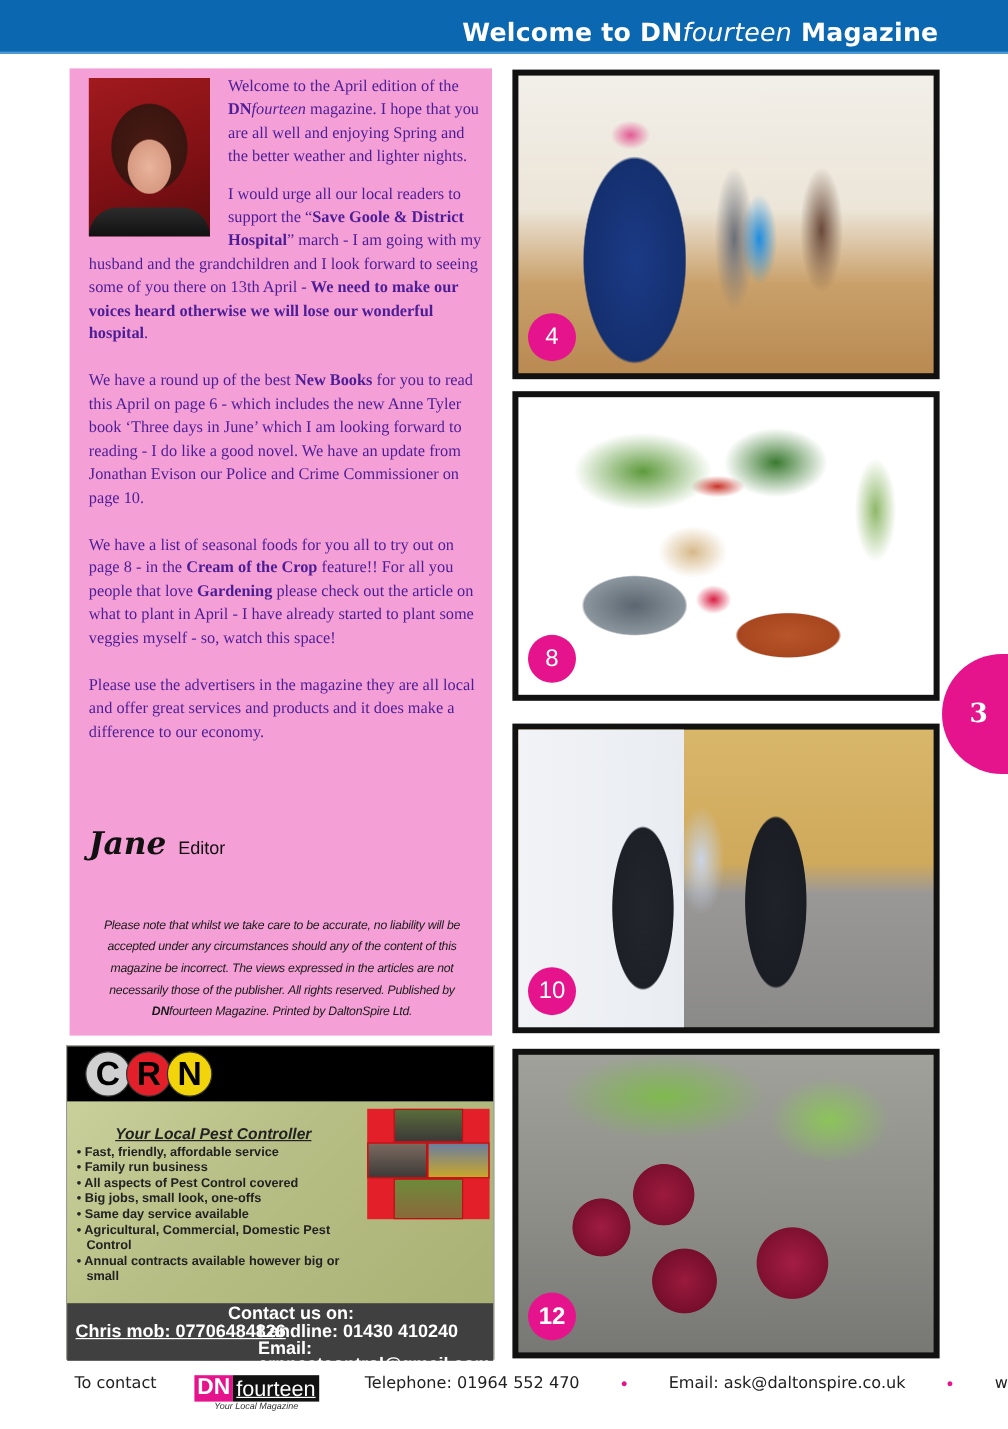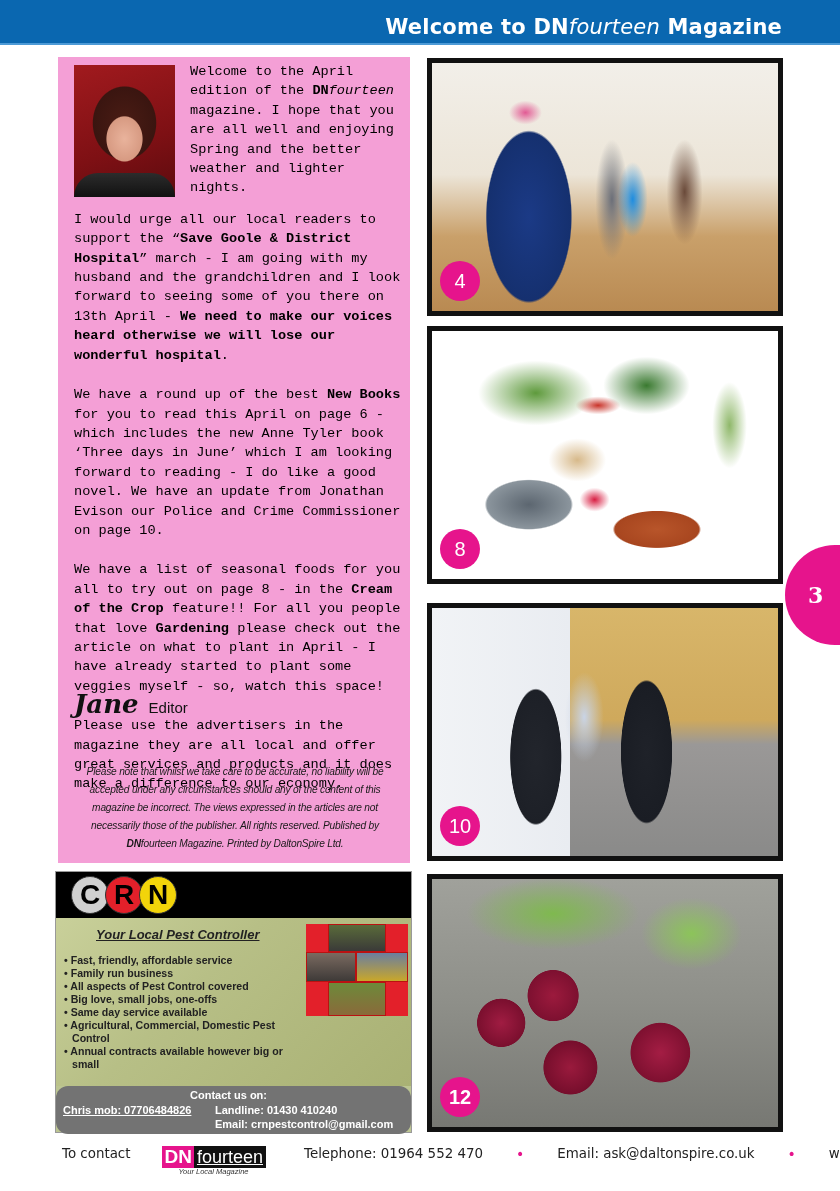--- a/index.html
+++ b/index.html
@@ -30,21 +30,21 @@
                 linear-gradient(160deg, #a11a1e 0%, #7e1014 60%, #5c0b0e 100%);
     overflow: hidden;
   }
   .editor-photo .shoulder {
     position: absolute; left: 0; bottom: 0; width: 101px; height: 24px;
     background: linear-gradient(#2c2c2c, #111);
     border-radius: 40px 40px 0 0;
   }
   .editor-text {
     position: absolute; left: 16px; top: 5px; width: 330px;
-    font-family: Liberation Mono, monospace; font-size: 13.6px; line-height: 19.4px; color: #000000;
+    font-family: Liberation Serif, serif; font-size: 13.6px; line-height: 19.4px; color: #4c1d95;
   }
   .editor-text p { margin-bottom: 12px; }
   .editor-text .float-pad { float: left; width: 116px; height: 136px; }
   .editor-text b { font-weight: bold; }
   .editor-text i { font-style: italic; }
   .signature {
     position: absolute; left: 16px; top: 632px; display: flex; align-items: baseline; gap: 10px;
   }
   .sig-name {
     font-family: "DejaVu Serif", serif; font-style: italic; font-weight: bold; font-size: 26px; color: #111;
@@ -122,38 +122,38 @@
     margin-right: -4px; border: 1px solid #333;
   }
   .ad-title {
     margin-left: 12px; font-family: "Liberation Sans", sans-serif; font-weight: bold; font-size: 28px; color: #fff;
   }
   .ad-body {
     position: absolute; left: 0; top: 46px; width: 100%; height: 168px;
     background: linear-gradient(135deg, #c9d09a 0%, #b7bf86 40%, #a9b174 100%);
   }
   .ad-tagline {
-    position: absolute; left: 40px; top: 9px; font-family: "Liberation Sans", sans-serif;
+    position: absolute; left: 40px; top: 19px; font-family: "Liberation Sans", sans-serif;
     font-weight: bold; font-style: italic; font-size: 13px; text-decoration: underline; color: #222;
   }
   .ad-list { position: absolute; left: 8px; top: 36px; width: 240px; list-style: none; }
   .ad-list li {
     font-family: "Liberation Sans", sans-serif; font-weight: bold; font-size: 10.6px; line-height: 13px; color: #222;
     padding-left: 8px; text-indent: -8px;
   }
   .ad-list li::before { content: "• "; }
   .ad-images {
     position: absolute; left: 250px; top: 6px; width: 102px; height: 92px; background: #e3202a;
   }
   .ad-img {
     position: absolute; border: 1px solid #b11;
   }
   .ad-bottom {
-    position: absolute; left: 0; top: 214px; width: 100%; height: 48px; background: #737373; color: #fff;
-    font-family: "Liberation Sans", sans-serif; font-weight: bold; font-size: 11px; line-height: 14px; border-radius: 12px;
+    position: absolute; left: 0; top: 214px; width: 100%; height: 48px; background: #404040; color: #fff;
+    font-family: "Liberation Sans", sans-serif; font-weight: bold; font-size: 15px; line-height: 14px;
   }
   .ad-contact-head { position: absolute; left: 134px; top: 2px; }
   .ad-mob { position: absolute; left: 7px; top: 17px; text-decoration: underline; }
   .ad-land { position: absolute; left: 159px; top: 17px; }
   .ad-email { position: absolute; left: 159px; top: 31px; }
 
   
   .page-tab {
     position: absolute; left: 785px; top: 545px; width: 110px; height: 100px;
     border-radius: 50px 0 0 50px; background: #e6148c;
@@ -244,21 +244,21 @@
     <span class="ad-logo-circle" style="background:#d0d0d0;">C</span>
     <span class="ad-logo-circle" style="background:#e3202a;">R</span>
     <span class="ad-logo-circle" style="background:#f2d40a;">N</span>
   </div>
   <div class="ad-body">
     <div class="ad-tagline">Your Local Pest Controller</div>
     <ul class="ad-list">
       <li>Fast, friendly, affordable service</li>
       <li>Family run business</li>
       <li>All aspects of Pest Control covered</li>
-      <li>Big love, small jobs, one-offs</li>
+      <li>Big jobs, small look, one-offs</li>
       <li>Same day service available</li>
       <li>Agricultural, Commercial, Domestic Pest Control</li>
       <li>Annual contracts available however big or small</li>
     </ul>
     <div class="ad-images">
       <div class="ad-img" style="left:22px; top:0; width:58px; height:28px; background:linear-gradient(#5a6b3a,#3a3a38);"></div>
       <div class="ad-img" style="left:0; top:28px; width:50px; height:30px; background:linear-gradient(#7a6a60,#3e3a38);"></div>
       <div class="ad-img" style="left:50px; top:28px; width:52px; height:30px; background:linear-gradient(#6a7ea0,#c9a72a);"></div>
       <div class="ad-img" style="left:22px; top:58px; width:58px; height:34px; background:linear-gradient(#6d8a3a,#8a6a3a);"></div>
     </div>

